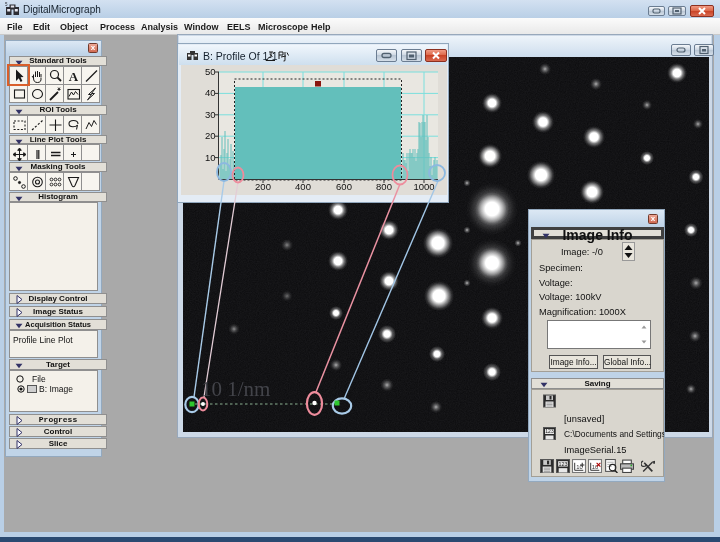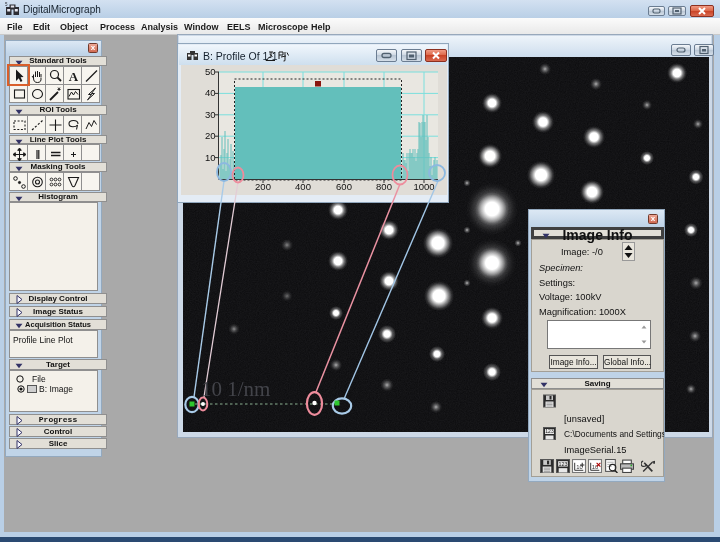--- a/index.html
+++ b/index.html
@@ -454,22 +454,22 @@
         <div style="position:absolute;left:2px;top:179px;width:133px;height:88px;background:#d9d6ce;border:1px solid #a39f96;"></div>
         <div style="position:absolute;left:2px;top:17px;width:133px;height:12px;background:#e2dfd7;border:3px solid #404040;font-size:14px;font-weight:700;text-align:center;line-height:10px;color:#111;"><svg width="8" height="6" viewBox="0 0 9 7" style="position:absolute;left:8px;top:3px;">
             <path d="M0.5,1 L8.5,1 L4.5,6 Z" fill="#333366"></path>
           </svg>Image Info</div>
     <div class="itxt" style="left:32px;top:37px;">Image: -/0</div>
     <svg style="position:absolute;left:93px;top:32px;" width="13" height="19" viewBox="0 0 13 19">
   <rect x="0.5" y="0.5" width="12" height="18" fill="#e8e5dc" stroke="#999"></rect>
   <path d="M6.5,3 L10.5,8 L2.5,8 Z" fill="#111"></path>
   <path d="M6.5,16 L10.5,11 L2.5,11 Z" fill="#111"></path>
         </svg>
-    <div class="itxt" style="left:10px;top:53px;font-style:italic;">Specimen:</div>
-    <div class="itxt" style="left:10px;top:67.5px;">Settings:</div>
+    <div class="itxt" style="left:10px;top:53px;">Specimen:</div>
+    <div class="itxt" style="left:10px;top:67.5px;">Voltage:</div>
     <div class="itxt" style="left:10px;top:82px;">Voltage: 100kV</div>
     <div class="itxt" style="left:10px;top:96.5px;">Magnification: 1000X</div>
     <div style="position:absolute;left:18px;top:110px;width:104px;height:29px;background:#fff;border:1px solid #777;">
   <svg style="position:absolute;right:2px;top:2px;" width="8" height="23" viewBox="0 0 8 23">
             <path d="M4,2.5 L6.5,5.5 H1.5 Z" fill="#999"></path>
             <path d="M4,20.5 L6.5,17.5 H1.5 Z" fill="#999"></path>
           </svg>
         </div>
     <div class="btn" style="left:20px;top:145px;width:49px;line-height:12px;">Image Info...</div>
     <div class="btn" style="left:74px;top:145px;width:48px;line-height:12px;">Global Info...</div>

